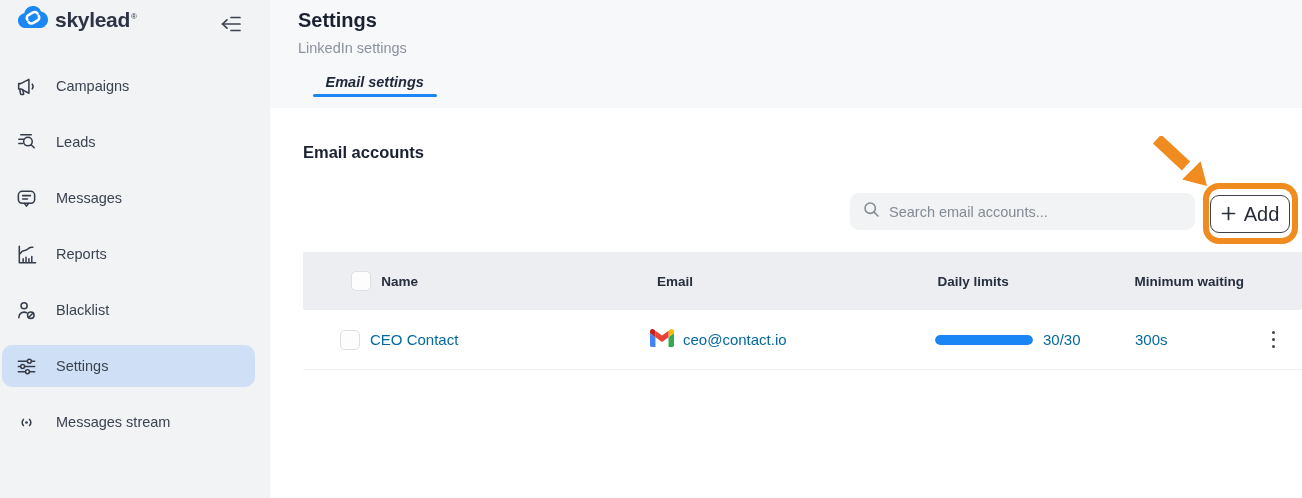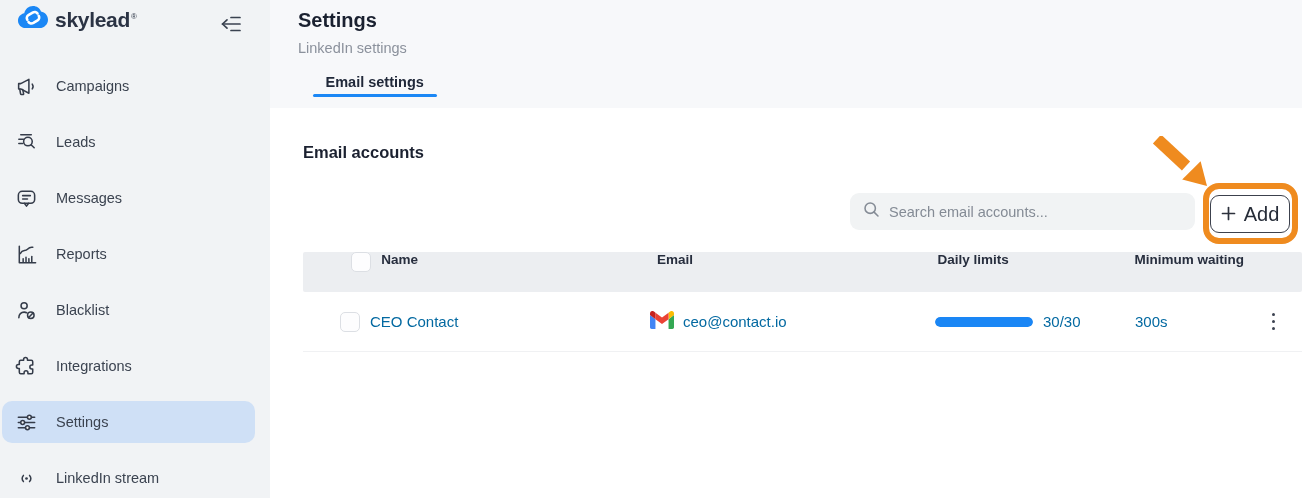--- a/index.html
+++ b/index.html
@@ -22,36 +22,36 @@
   .active-pill { position:absolute; left:2px; right:15px; top:7px; bottom:7px; background:#cfe0f6; border-radius:10px; }
   .nav-item .nav-icon svg { display:block; }
 
   
   .topbar { position:absolute; left:270px; top:0; width:1032px; height:108px; background:#f7f8fa; }
   .page-title { position:absolute; left:28px; top:9px; font-size:20px; font-weight:700; color:#1a2130; }
 
   .tabs { position:absolute; left:28px; bottom:0; display:flex; align-items:flex-end;flex-direction:column; }
   .tab { position:relative; padding:0 0 18px 0; font-size:14.5px; cursor:pointer; }
   .tab.inactive { color:#8b919c; margin-right:30px; }
-  .tab.active { color:#21293a; font-weight:600; padding:0 13px 18px 13px; }
+  .tab.active { color:#21293a; font-weight:600; padding:0 13px 18px 13px;font-style:italic; }
   .tab.active .tab-underline { position:absolute; left:0; right:0; bottom:11px; height:3px; background:#1b87f5; border-radius:2px; }
 
   
   .content { position:absolute; left:270px; top:108px; width:1032px; height:390px; background:#fff; }
   .section-title { position:absolute; left:33px; top:35px; font-size:16.5px; font-weight:700; color:#1b2130; }
 
   .search-box { position:absolute; left:580px; top:85px; width:345px; height:37px; background:#f1f3f4; border-radius:9px; display:flex; align-items:center; padding-left:12px; }
   .search-box input { border:none; outline:none; background:transparent; font-size:14.5px; color:#3a4250; margin-left:8px; width:280px; font-family:"Liberation Sans", sans-serif; }
   .search-box input::placeholder { color:#848b95; }
 
   .add-btn { position:absolute; left:940px; top:87px; width:80px; height:38px; background:#fff; border:1.5px solid #3c414d; border-radius:9px; display:flex; align-items:center; justify-content:center; gap:8px; cursor:pointer; font-size:20px; color:#262c38; }
 
   
   .table { position:absolute; left:33px; top:144px; width:999px; overflow:hidden; }
-  .thead { display:flex; align-items:flex-start; height:40px; background:#eceef1; border-radius:2px;padding-left:12px; }
+  .thead { display:flex; align-items:center; height:58px; background:#eceef1; border-radius:2px;padding-left:12px; }
   .trow { display:flex; align-items:center; height:60px; background:#fff; border-bottom:1px solid #f0f1f3; }
   .col-check { width:57px; display:flex; justify-content:flex-end; }
   .checkbox { width:20px; height:20px; border:1.5px solid #dcdfe4; border-radius:5px; background:#fdfdfe; cursor:pointer; }
   .col-name { width:290px; padding-left:10px; }
   .col-email { width:285px; display:flex; align-items:center; gap:9px; }
   .col-daily { width:200px; display:flex; align-items:center; }
   .col-wait { width:110px; }
   .col-actions { width:57px; display:flex; justify-content:center; }
   .th { font-size:13.5px; font-weight:700; color:#272e3e; }
   .td { font-size:15px; color:#0369a1; }
@@ -146,28 +146,20 @@
           <svg width="23" height="23" viewBox="0 0 24 24" fill="none" stroke="#353c4a" stroke-width="1.6" stroke-linecap="round">
             <circle cx="9.5" cy="7" r="3.2"></circle>
             <path d="M4 19.5 c0-3.6 2.4-5.8 5.5-5.8 1 0 1.9.2 2.7.6"></path>
             <circle cx="16.5" cy="17" r="3.4"></circle>
             <line x1="14.2" y1="19.4" x2="18.8" y2="14.6"></line>
           </svg>
         </span>
         <span class="nav-label">Blacklist</span>
       </div>
 
-      <div class="nav-item">
-        <span class="nav-icon">
-          <svg width="23" height="23" viewBox="0 0 24 24" fill="none" stroke="#353c4a" stroke-width="1.6" stroke-linecap="round" stroke-linejoin="round">
-            <path d="M9 4.5 c0-1.1.9-2 2-2 s2 .9 2 2 v1 h4 a1.5 1.5 0 0 1 1.5 1.5 v3.5 h-1 c-1.1 0-2 .9-2 2 s.9 2 2 2 h1 v3.5 a1.5 1.5 0 0 1-1.5 1.5 h-3.5 v-1 c0-1.1-.9-2-2-2 s-2 .9-2 2 v1 H6 a1.5 1.5 0 0 1-1.5-1.5 V14 h-1 c-1.1 0-2-.9-2-2 s.9-2 2-2 h1 V7 A1.5 1.5 0 0 1 6 5.5 h3 Z"></path>
-          </svg>
-        </span>
-        <span class="nav-label">Integrations</span>
-      </div>
 
       <div class="nav-item">
         <span class="active-pill"></span>
         <span class="nav-icon" style="z-index:1">
           <svg width="23" height="23" viewBox="0 0 24 24" fill="none" stroke="#353c4a" stroke-width="1.6" stroke-linecap="round">
             <line x1="3.5" y1="6.5" x2="20.5" y2="6.5"></line>
               <circle cx="15" cy="6.5" r="2" fill="#f1f3f5"></circle>
             <line x1="3.5" y1="12" x2="20.5" y2="12"></line>
               <circle cx="8" cy="12" r="2" fill="#f1f3f5"></circle>
             <line x1="3.5" y1="17.5" x2="20.5" y2="17.5"></line>
@@ -179,21 +171,21 @@
 
       <div class="nav-item">
         <span class="nav-icon">
           <svg width="23" height="23" viewBox="0 0 24 24" fill="none" stroke="#353c4a" stroke-width="1.6" stroke-linecap="round">
             <circle cx="12" cy="12" r="1.4" fill="#353c4a" stroke="none"></circle>
             <path d="M8.8 8.8 a4.5 4.5 0 0 0 0 6.4"></path>
             <path d="M15.2 8.8 a4.5 4.5 0 0 1 0 6.4"></path>
             <path d="M5.6 5.6 a9 9 0 0 0 0 12.8" opacity="0"></path>
           </svg>
         </span>
-        <span class="nav-label">LinkedIn stream</span>
+        <span class="nav-label">Messages stream</span>
       </div>
     </div>
   </div>
 
   <div class="topbar">
     <div class="page-title">Settings</div>
 
     <div class="tabs">
       <div class="tab inactive">LinkedIn settings</div>
       <div class="tab active">

